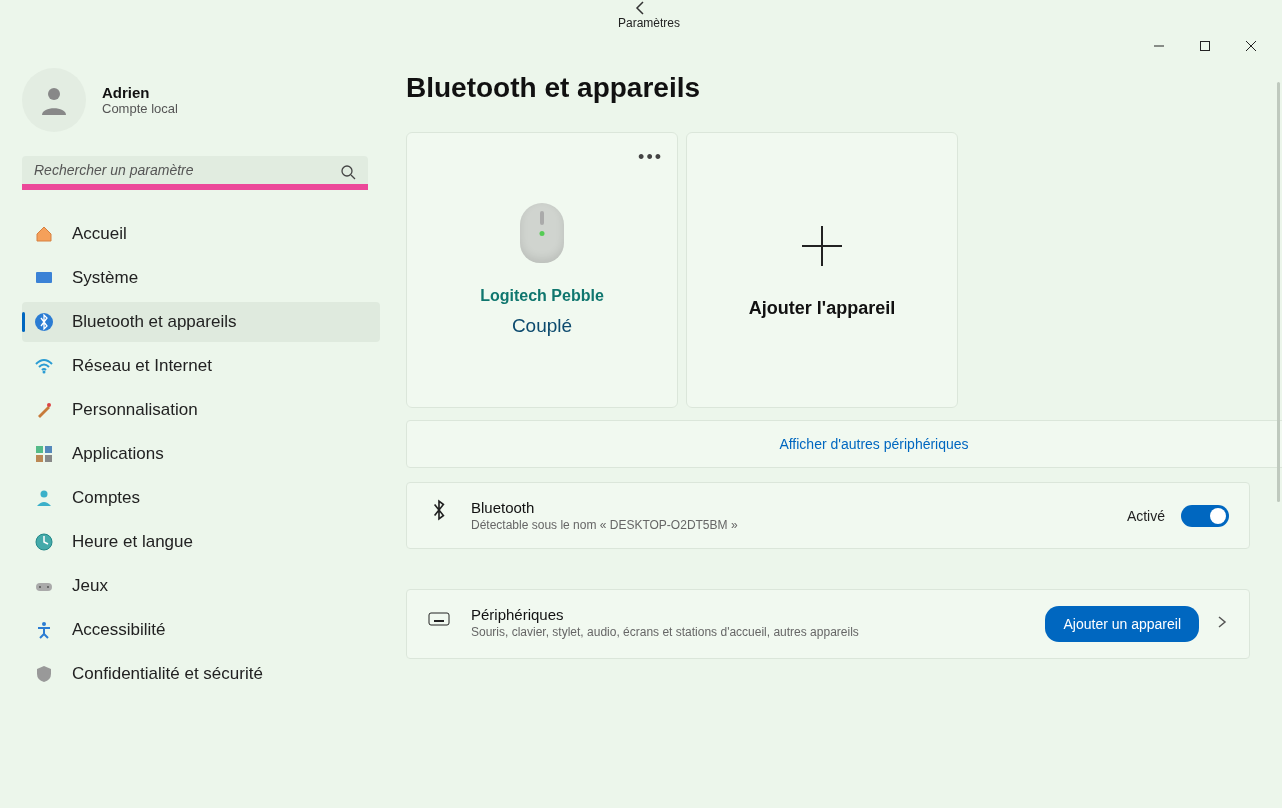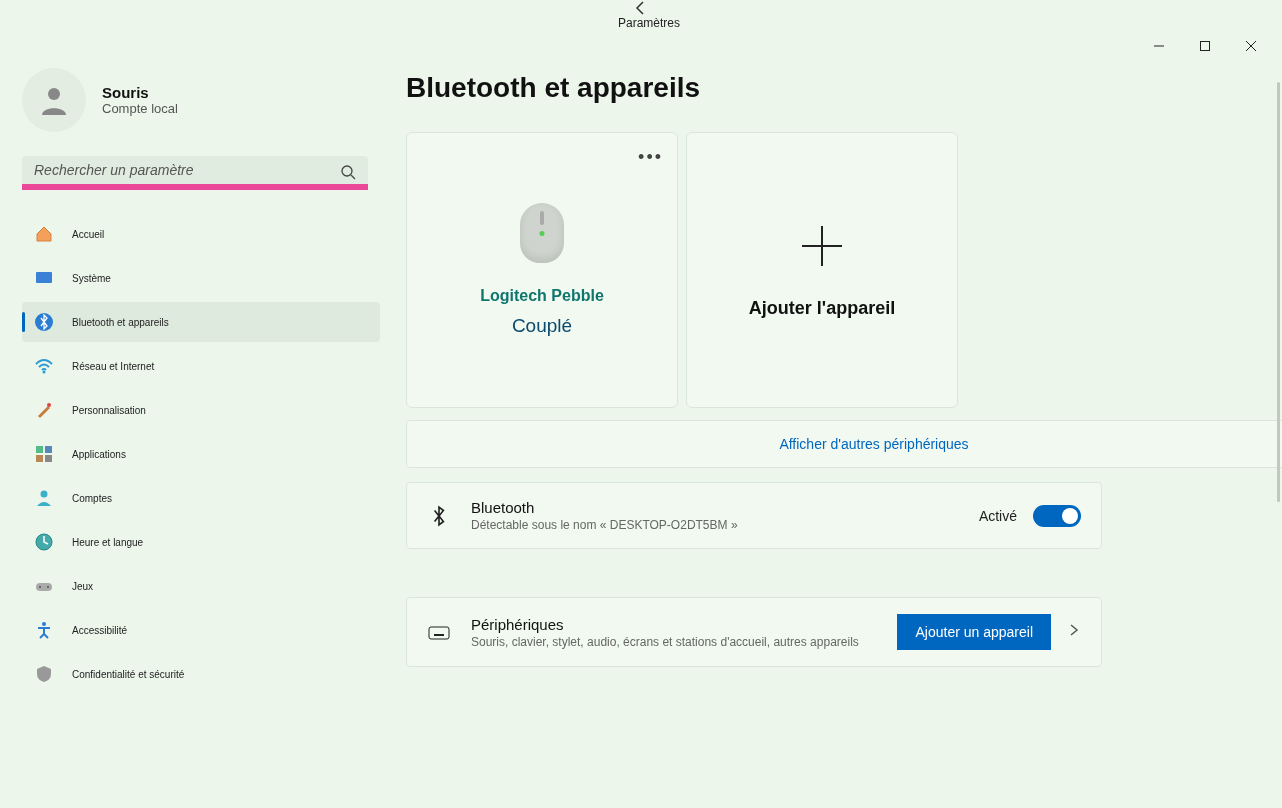--- a/index.html
+++ b/index.html
@@ -29,51 +29,51 @@
 .search input { width: 100%; height: 34px; padding: 0 40px 0 12px; border: none; border-bottom: 6px solid #ec4899; background: #e1ece0; border-radius: 4px 4px 0 0; font-size: 14px; color: #444; font-style: italic; }
 .search input::placeholder { color: #555; font-style: italic; }
 .search-icon { position: absolute; right: 12px; top: 8px; }
 
 
 .nav { display: flex; flex-direction: column; gap: 4px; }
 .nav-item { display: flex; align-items: center; gap: 18px; height: 40px; padding: 0 12px; border-radius: 4px; cursor: pointer; position: relative; }
 .nav-item.active { background: #dfeade; }
 .nav-item.active::before { content: ""; position: absolute; left: 0; top: 10px; bottom: 10px; width: 3px; background: #0067c0; border-radius: 2px; }
 .nav-icon { width: 20px; height: 20px; display: flex; align-items: center; justify-content: center; }
-.nav-label { font-size: 10px; color: #222; }
+.nav-label { font-size: 17px; color: #222; }
 
 
 .page-title { font-size: 28px; font-weight: 600; color: #111; margin-bottom: 28px; }
 
 
 .cards { display: flex; gap: 8px; margin-bottom: 12px; }
 .card { width: 272px; height: 276px; background: #f1f9f0; border: 1px solid #dbe6da; border-radius: 6px; position: relative; display: flex; flex-direction: column; align-items: center; justify-content: center; cursor: pointer; }
 .card-more { position: absolute; top: 14px; right: 14px; font-size: 18px; color: #444; letter-spacing: 2px; cursor: pointer; }
 .mouse-img { width: 44px; height: 60px; background: #d0d4cf; border-radius: 22px 22px 20px 20px; position: relative; margin-bottom: 24px; box-shadow: inset 0 -4px 8px rgba(0,0,0,0.1); }
 .mouse-img::before { content: ""; position: absolute; top: 8px; left: 50%; transform: translateX(-50%); width: 4px; height: 14px; background: #aaa; border-radius: 2px; }
 .mouse-img::after { content: ""; position: absolute; top: 28px; left: 50%; transform: translateX(-50%); width: 5px; height: 5px; background: #5c5; border-radius: 50%; }
 .card-title { font-size: 16px; font-weight: 600; color: #0f766e; }
 .card-sub { font-size: 19px; color: #0c4a6e; margin-top: 10px; }
 .plus-icon { width: 48px; height: 48px; margin-bottom: 28px; }
 .card-add-title { font-size: 18px; font-weight: 600; color: #111; }
 
 
 .show-more { background: #f1f9f0; border: 1px solid #dbe6da; border-radius: 4px; height: 48px; display: flex; align-items: center; justify-content: center; color: #0067c0; font-size: 14px; cursor: pointer; margin-bottom: 14px; width: 936px; }
 
 
-.row { background: #f1f9f0; border: 1px solid #dbe6da; border-radius: 4px; padding: 16px 20px; display: flex; align-items: center; gap: 20px; margin-bottom: 12px; cursor: pointer; width: 696px; }
+.row { background: #f1f9f0; border: 1px solid #dbe6da; border-radius: 4px; padding: 16px 20px; display: flex; gap: 20px; margin-bottom: 4px; cursor: pointer; width: 844px; }
 .row-icon { width: 24px; display: flex; justify-content: center; }
 .row-body { flex: 1; }
 .row-title { font-size: 15px; color: #111; }
 .row-sub { font-size: 12px; color: #666; margin-top: 2px; }
 .row-right { display: flex; align-items: center; gap: 16px; }
 .toggle { width: 48px; height: 22px; background: #0067c0; border-radius: 11px; position: relative; cursor: pointer; }
 .toggle::after { content: ""; position: absolute; right: 3px; top: 3px; width: 16px; height: 16px; background: #fff; border-radius: 50%; }
 .status-label { font-size: 14px; color: #222; }
-.btn-primary { background: #0067c0; color: #fff; border: none; border-radius: 0; padding: 10px 18px; font-size: 14px; cursor: pointer; }
+.btn-primary { background: #0067c0; color: #fff; border: none; border-radius: 14px; padding: 10px 18px; font-size: 14px; cursor: pointer; }
 .chevron { color: #555; }
 .gap { height: 36px; }
 .row.hover-row { background: #e8f2e7; }
 
 
 .scroll-track { position: absolute; right: 2px; top: 0; width: 4px; height: 100%; }
 .scroll-thumb { position: absolute; right: 0; top: 34px; width: 3px; height: 420px; background: #bfc9be; border-radius: 2px; }
 </style>
 </head>
 <body>
@@ -107,21 +107,21 @@
 <div class="container">
   <aside class="sidebar">
     <div class="user">
       <div class="avatar">
         <svg viewBox="0 0 24 24">
             <circle cx="12" cy="8" r="4"></circle>
             <path d="M4 22 C4 16 20 16 20 22 Z"></path>
           </svg>
       </div>
       <div>
-        <div class="user-name">Souris</div>
+        <div class="user-name">Adrien</div>
         <div class="user-sub">Compte local</div>
       </div>
     </div>
 
     <div class="search">
       <input type="text" placeholder="Rechercher un paramètre" style="">
       <span class="search-icon">
         <svg width="16" height="16" viewBox="0 0 16 16">
             <circle cx="7" cy="7" r="5" stroke="#444" stroke-width="1.3" fill="none"></circle>
             <line x1="11" y1="11" x2="15" y2="15" stroke="#444" stroke-width="1.3"></line>

